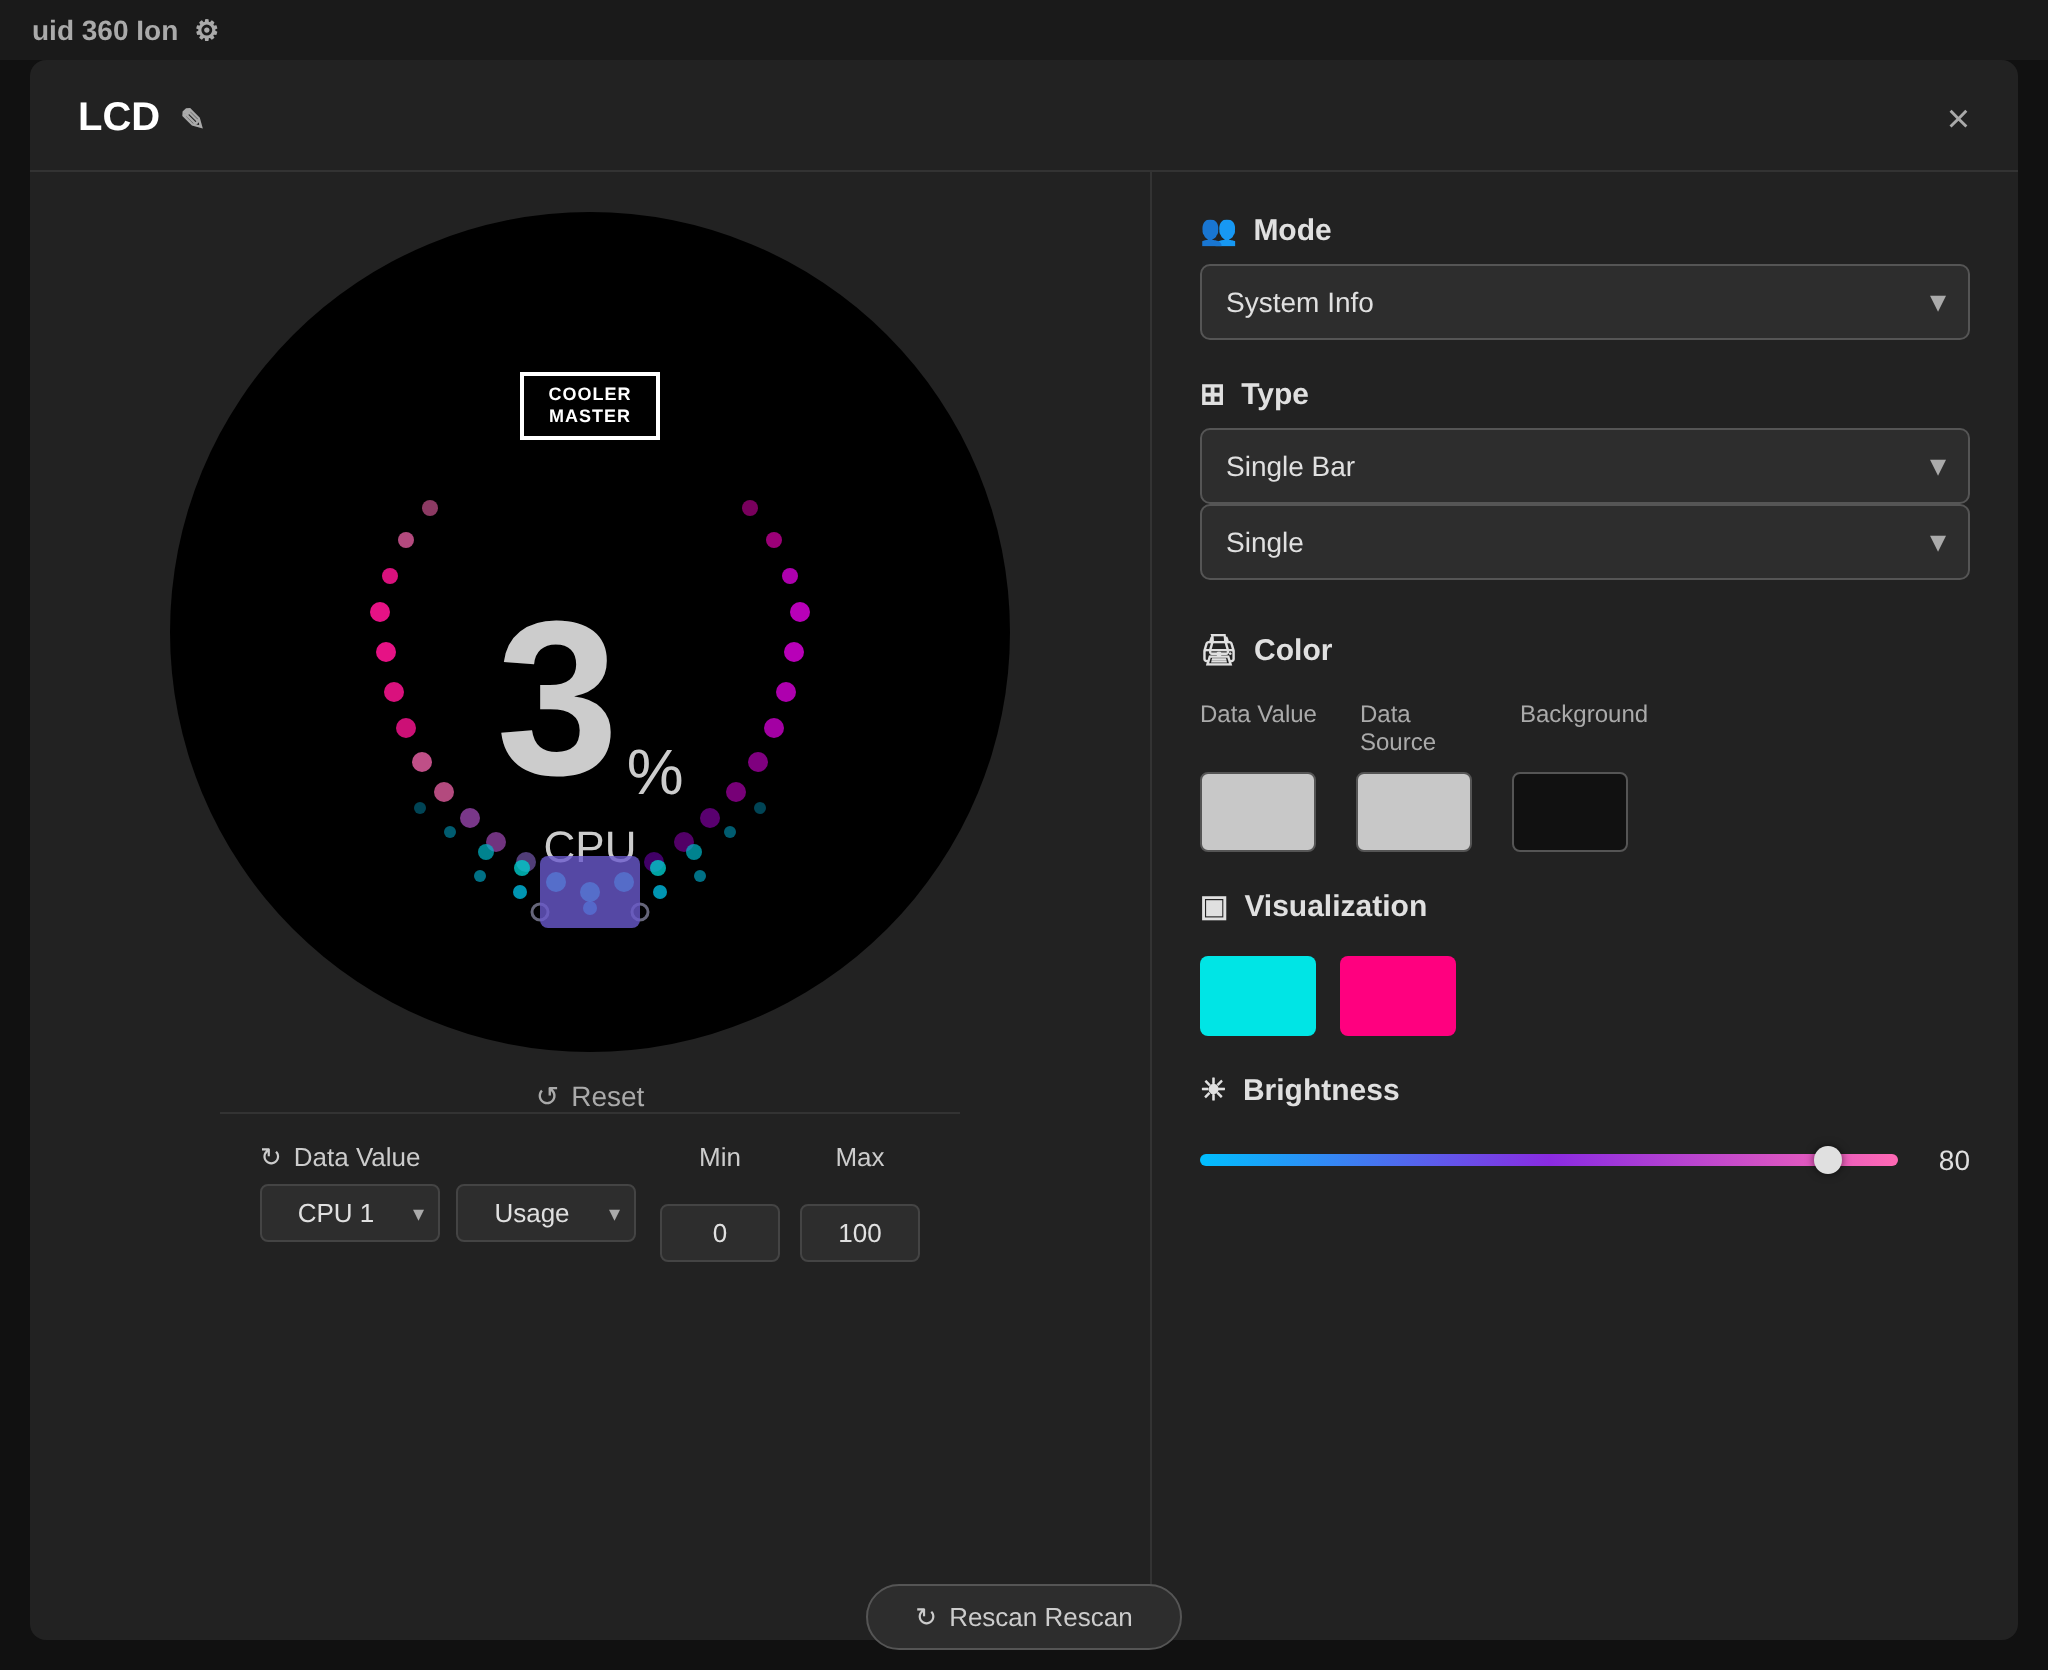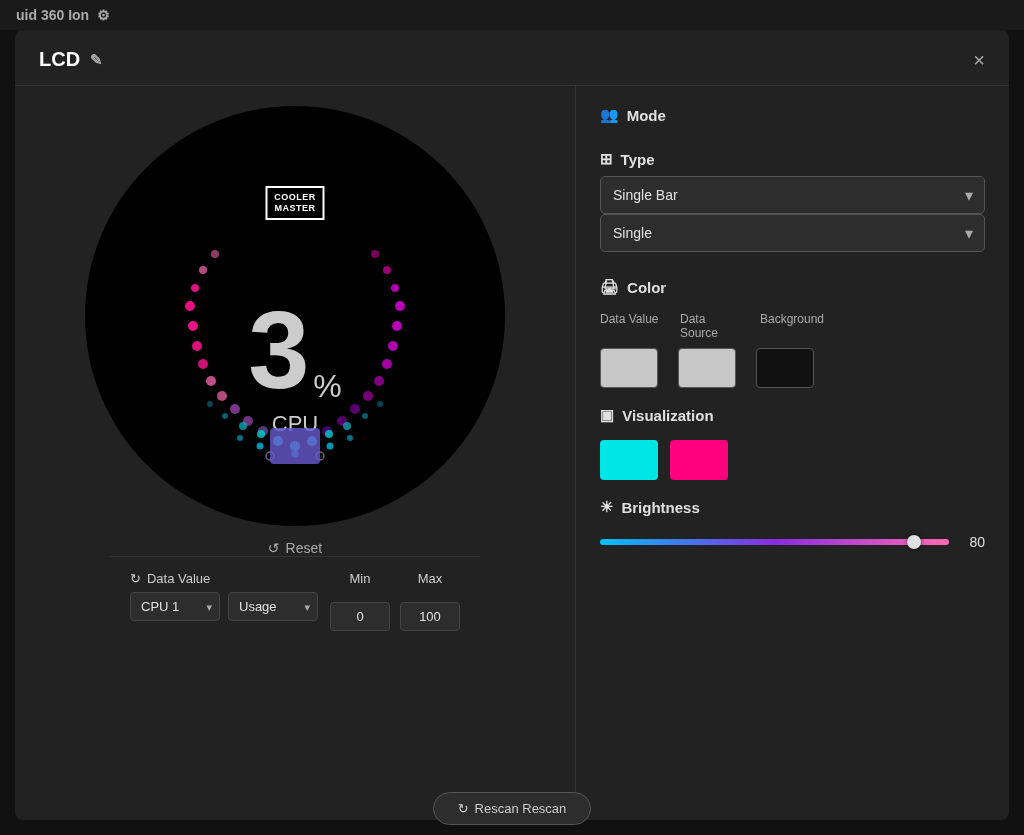--- a/index.html
+++ b/index.html
@@ -101,21 +101,21 @@
       align-items: center;
       justify-content: center;
       flex-direction: column;
     }
 
     .cooler-logo {
       position: absolute;
       top: 80px;
       left: 50%;
       transform: translateX(-50%);
-      width: 59px;
+      width: 70px;
       height: 50px;
     }
 
     .logo-text {
       border: 2px solid #fff;
       padding: 4px 6px;
       text-align: center;
       color: #fff;
       font-size: 9px;
       font-weight: 900;
@@ -202,20 +202,21 @@
       background: #2d2d2d;
       border: 1px solid #444;
       color: #e0e0e0;
       border-radius: 4px;
       padding: 6px 10px;
       font-size: 13px;
       cursor: pointer;
       appearance: none;
       -webkit-appearance: none;
       position: relative;
+      text-align: center;
     }
     .select-wrapper {
       position: relative;
       display: inline-block;
     }
     .select-wrapper::after {
       content: '▾';
       position: absolute;
       right: 8px;
       top: 50%;
@@ -544,20 +545,29 @@
       </div>
     </div>
 
     <div class="right-panel">
 
       <div>
         <div class="section-header">
           <span class="section-icon">👥</span>
           <span>Mode</span>
         </div>
+        <div class="dropdown-full">
+          <select>
+            <option>System Info</option>
+            <option>Clock</option>
+            <option>Media</option>
+            <option>GPU Z</option>
+            <option>Weather</option>
+          </select>
+        </div>
       </div>
 
       <div>
         <div class="section-header">
           <span class="section-icon">⊞</span>
           <span>Type</span>
         </div>
         <div class="dropdown-full">
           <select>
             <option>Single Bar</option>

